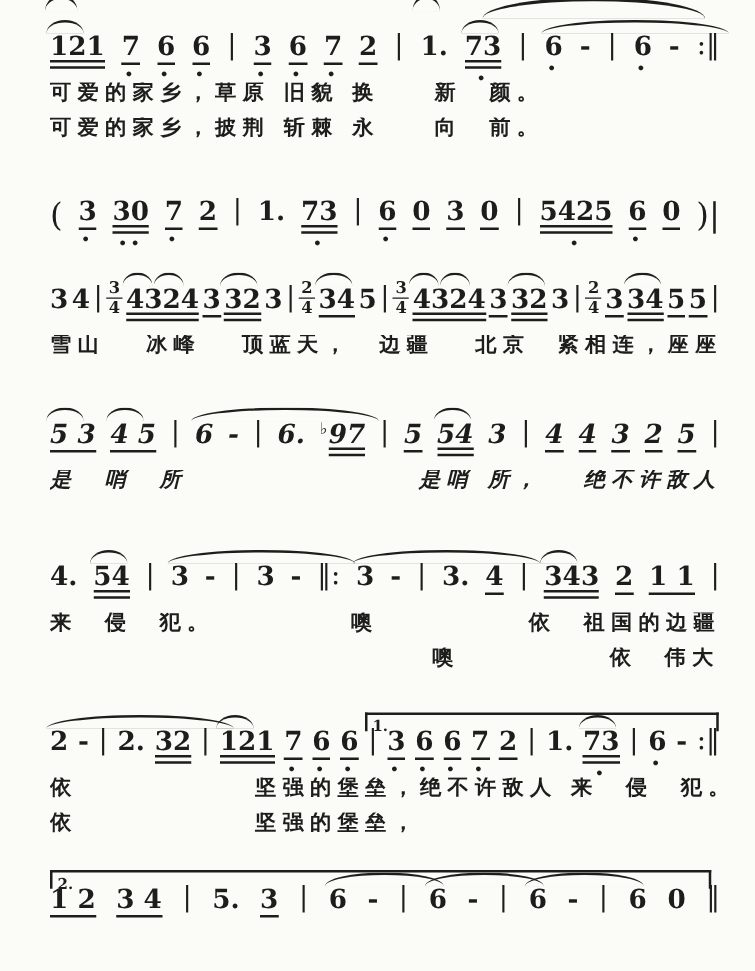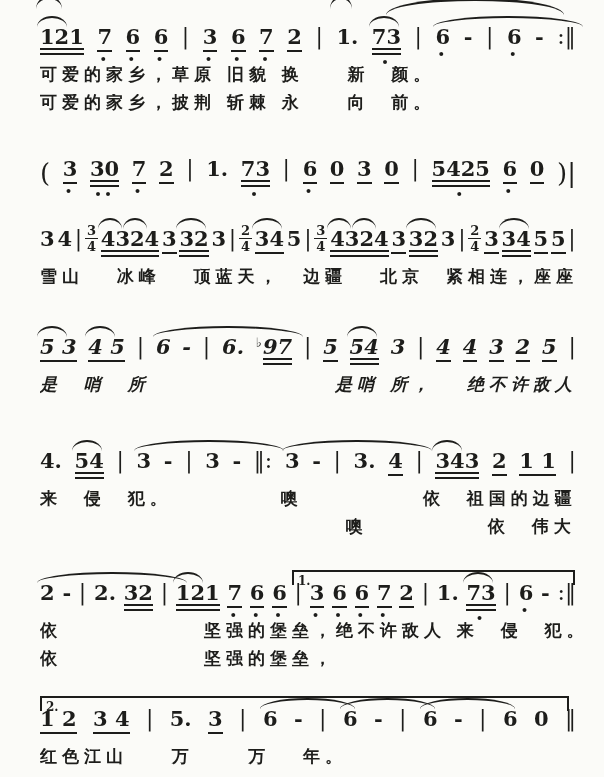--- a/index.html
+++ b/index.html
@@ -591,17 +591,16 @@
           <span class="tok">
             <span class="txt">6</span>
           </span>
           <span class="tok">
             <span class="txt">0</span>
           </span>
           <span class="tok bar">
             <span class="txt">‖</span>
           </span>
         </div>
-        <div class="lyrics-row">红色江山    万     万   年。</div>
       </div>
     </div>
 
 </div>
 
 </body></html>

